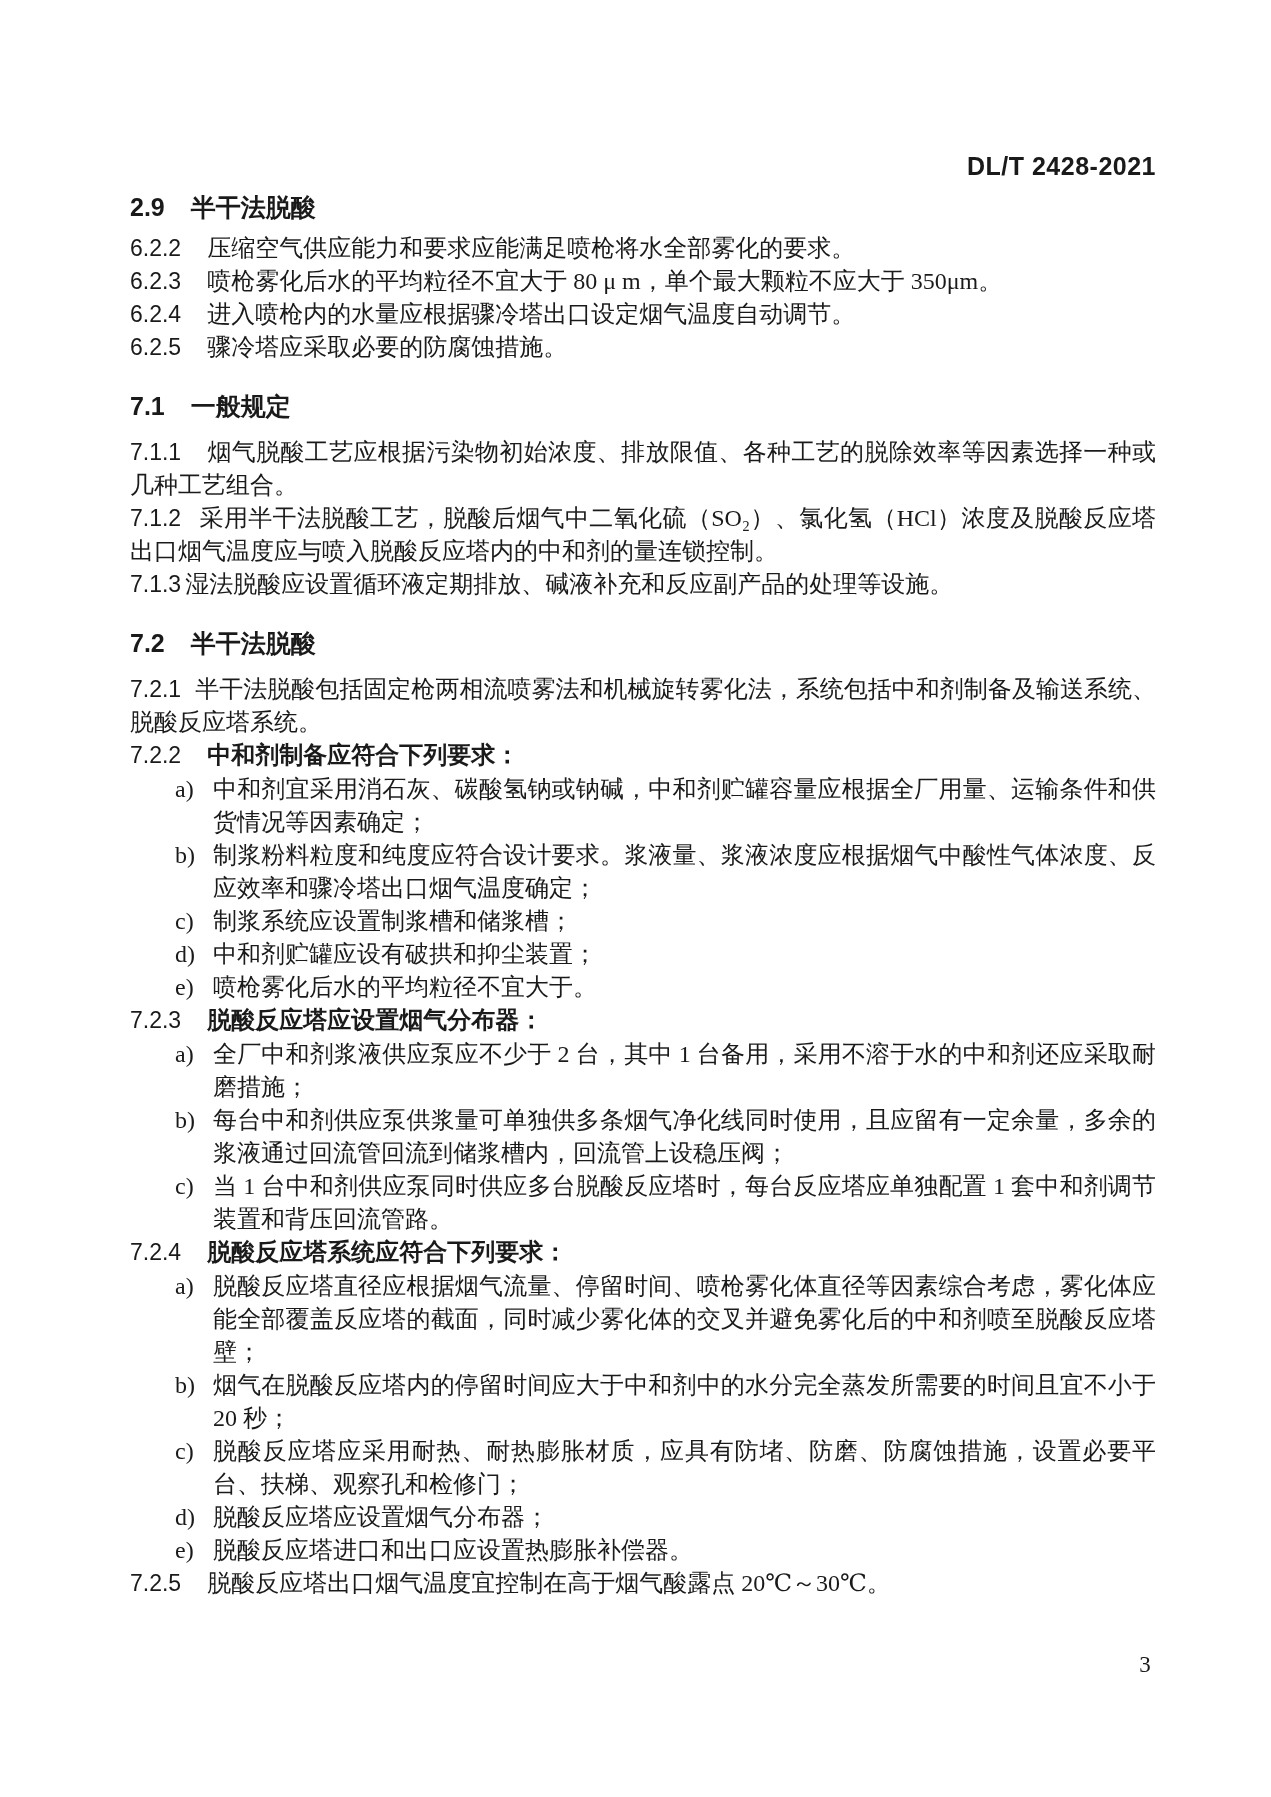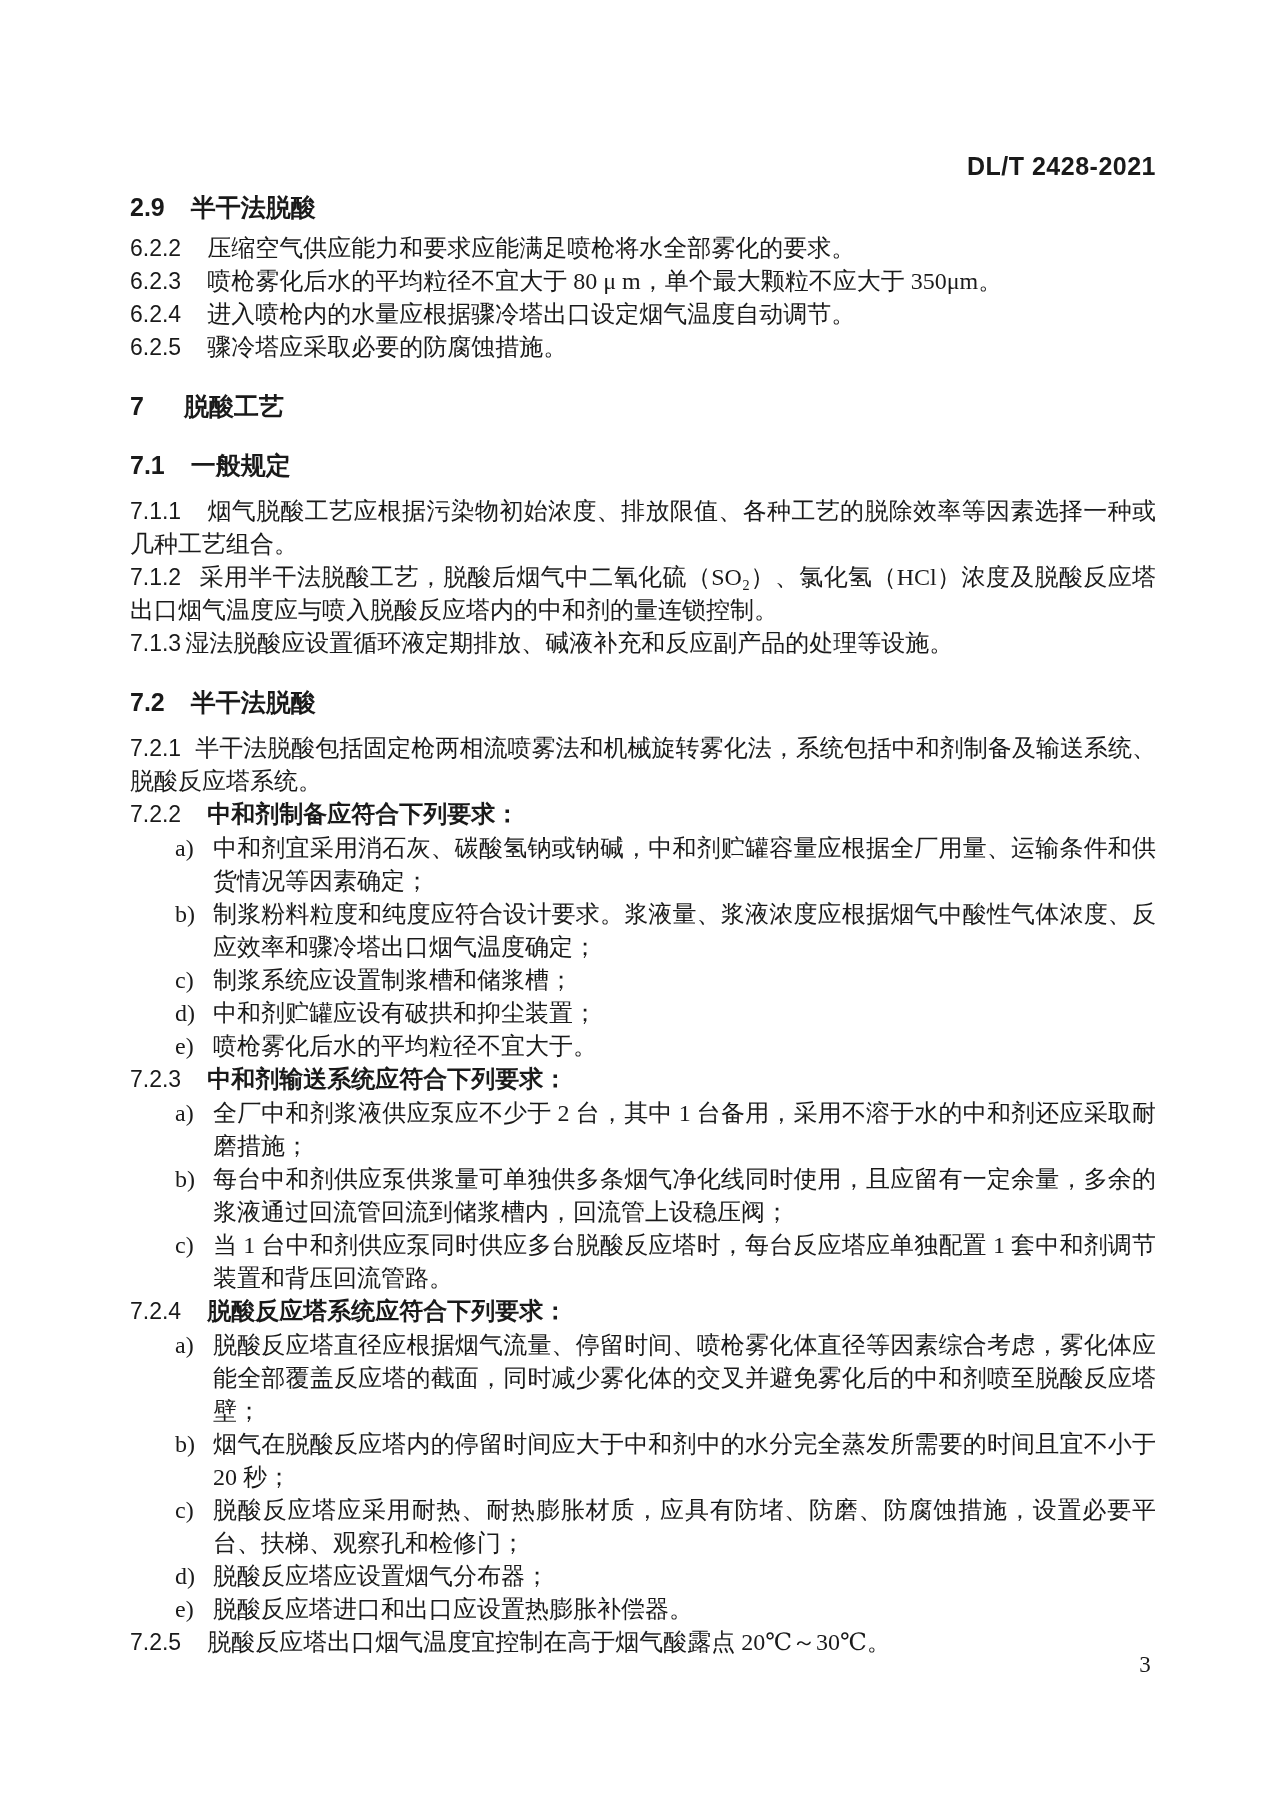--- a/index.html
+++ b/index.html
@@ -84,21 +84,20 @@
 
     <div class="doc-header">DL/T 2428-2021</div>
 
     <h3 class="h2block" style="margin-top:8px;margin-bottom:8px;"><span class="num">2.9</span><span class="ttl">半干法脱酸</span></h3>
 
     <p class="clause"><span class="num">6.2.2</span><span class="txt">压缩空气供应能力和要求应能满足喷枪将水全部雾化的要求。</span></p>
     <p class="clause"><span class="num">6.2.3</span><span class="txt">喷枪雾化后水的平均粒径不宜大于 80 μ m，单个最大颗粒不应大于 350μm。</span></p>
     <p class="clause"><span class="num">6.2.4</span><span class="txt">进入喷枪内的水量应根据骤冷塔出口设定烟气温度自动调节。</span></p>
     <p class="clause"><span class="num">6.2.5</span><span class="txt">骤冷塔应采取必要的防腐蚀措施。</span></p>
 
-    <h2 class="h1block"><span class="num">7</span><span class="ttl">脱酸工艺</span></h2>
 
     <h3 class="h2block"><span class="num">7.1</span><span class="ttl">一般规定</span></h3>
 
     <p class="clause"><span class="num">7.1.1</span><span class="txt">烟气脱酸工艺应根据污染物初始浓度、排放限值、各种工艺的脱除效率等因素选择一种或几种工艺组合。</span></p>
     <p class="clause"><span class="num" style="margin-right:18px;">7.1.2</span><span class="txt">采用半干法脱酸工艺，脱酸后烟气中二氧化硫（SO₂）、氯化氢（HCl）浓度及脱酸反应塔出口烟气温度应与喷入脱酸反应塔内的中和剂的量连锁控制。</span></p>
     <p class="clause"><span class="num" style="margin-right:4px;">7.1.3</span><span class="txt">湿法脱酸应设置循环液定期排放、碱液补充和反应副产品的处理等设施。</span></p>
 
     <h3 class="h2block"><span class="num">7.2</span><span class="ttl">半干法脱酸</span></h3>
 
     <p class="clause"><span class="num" style="margin-right:14px;">7.2.1</span><span class="txt">半干法脱酸包括固定枪两相流喷雾法和机械旋转雾化法，系统包括中和剂制备及输送系统、脱酸反应塔系统。</span></p>
@@ -118,21 +117,21 @@
       </div>
     <div class="li">
         <span class="marker">d)</span>
         <span class="txt">中和剂贮罐应设有破拱和抑尘装置；</span>
       </div>
     <div class="li">
         <span class="marker">e)</span>
         <span class="txt">喷枪雾化后水的平均粒径不宜大于。</span>
       </div>
 
-    <p class="lead"><span class="num">7.2.3</span><span class="txt">中和剂输送系统应符合下列要求：</span></p>
+    <p class="lead"><span class="num">7.2.3</span><span class="txt">脱酸反应塔应设置烟气分布器：</span></p>
     <div class="li">
         <span class="marker">a)</span>
         <span class="txt">全厂中和剂浆液供应泵应不少于 2 台，其中 1 台备用，采用不溶于水的中和剂还应采取耐磨措施；</span>
       </div>
     <div class="li">
         <span class="marker">b)</span>
         <span class="txt">每台中和剂供应泵供浆量可单独供多条烟气净化线同时使用，且应留有一定余量，多余的浆液通过回流管回流到储浆槽内，回流管上设稳压阀；</span>
       </div>
     <div class="li">
         <span class="marker">c)</span>

